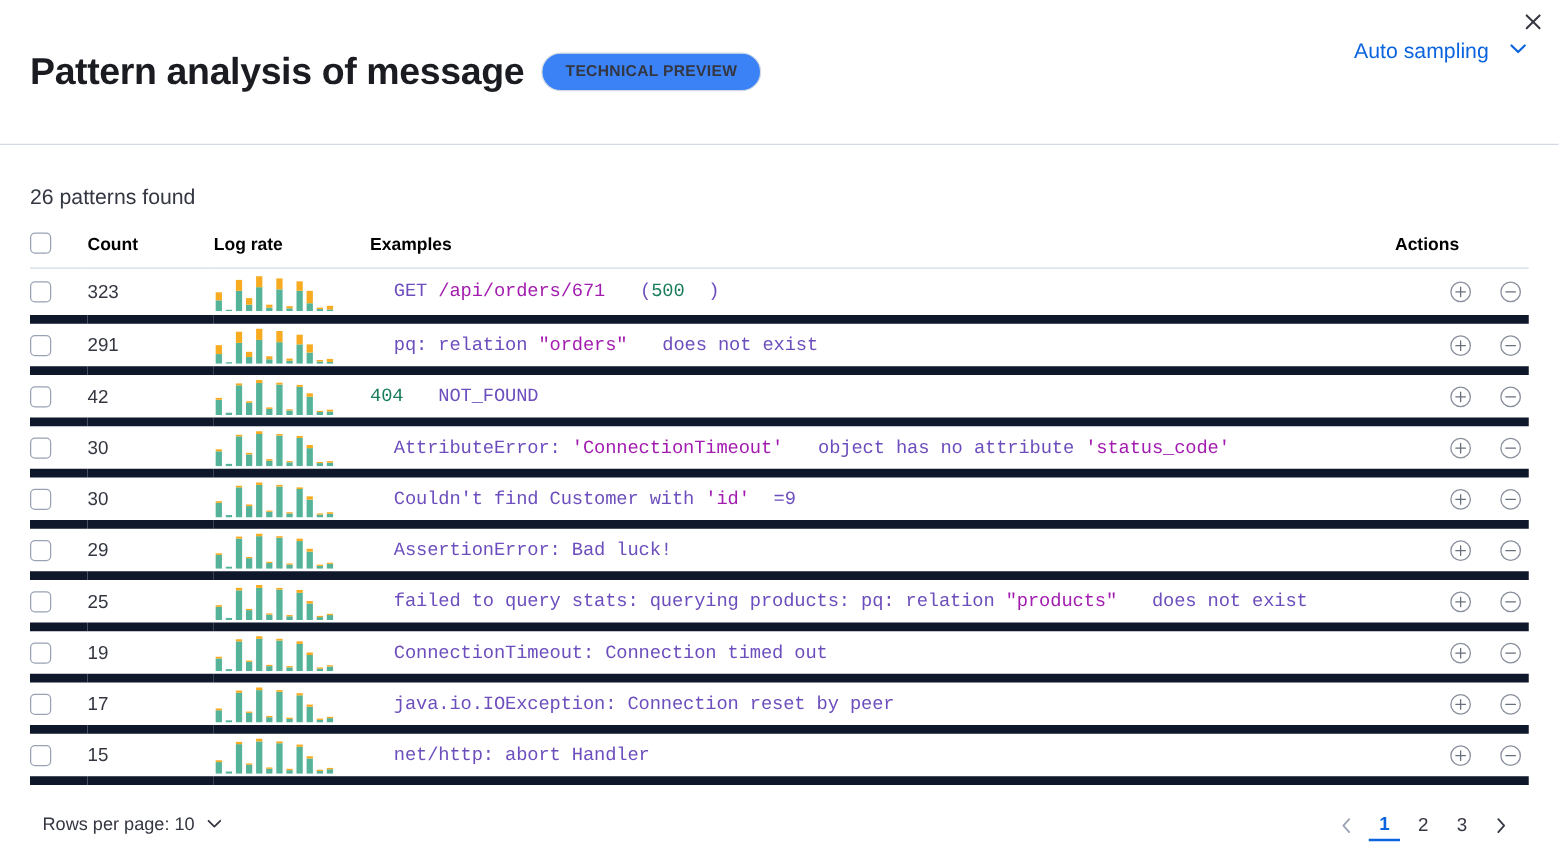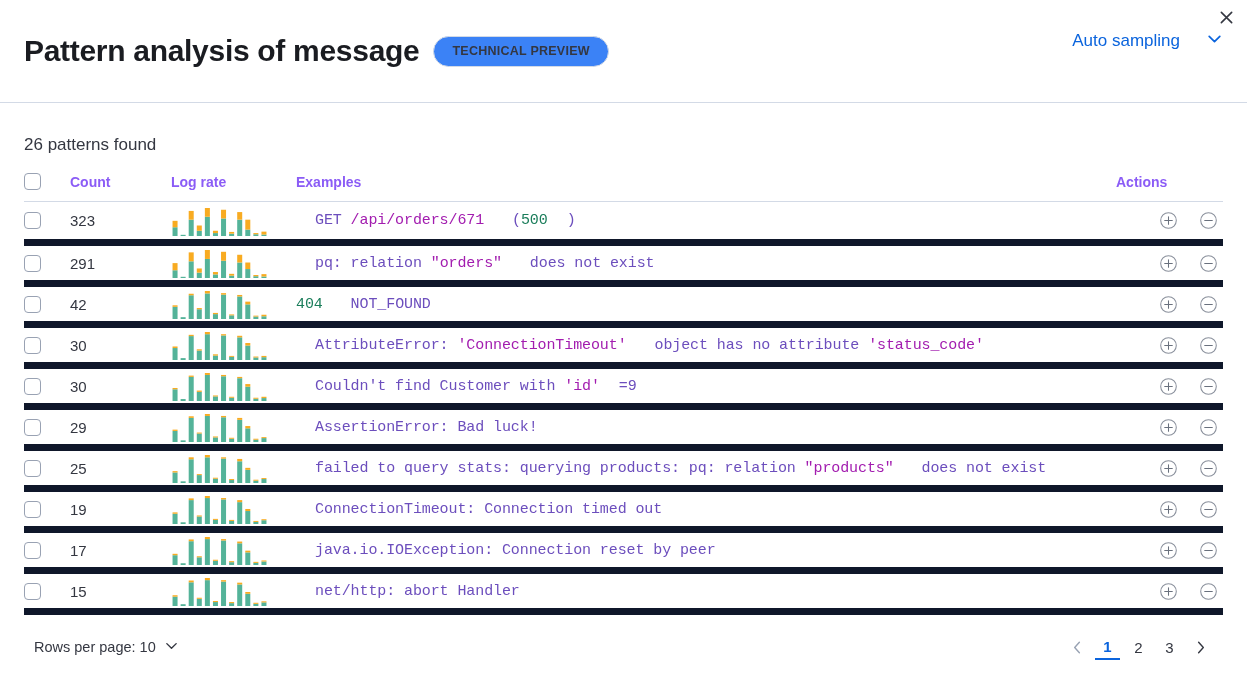--- a/index.html
+++ b/index.html
@@ -7,21 +7,21 @@
     width: 1247px; height: 684px;
     background: #ffffff;
     font-family: "Liberation Sans", sans-serif;
     color: #343741;
     overflow: hidden;
   }
 
   
   .flyout-header {
     position: relative;
-    height: 103px;
+    height: 116px;
     border-bottom: 1px solid #d3dae6;
     padding: 0 24px;
     display: flex;
     align-items: center;
   }
   .title-group { display: flex; align-items: center; gap: 14px; }
   .page-title {
     font-size: 30px;
     font-weight: 700;
     letter-spacing: -0.3px;
@@ -38,21 +38,21 @@
     color: #343741;
     white-space: nowrap;
     background: #3b82f6;
   }
   .header-right {
     position: absolute;
     right: 24px;
     top: 30px;
     display: flex;
     align-items: center;
-    gap: 26px;
+    gap: 15px;
     color: #0b64dd;
     font-size: 17px;
     cursor: pointer;
   }
   .header-right .chev { display: block; }
   .close-btn {
     position: absolute;
     top: 2px; right: 6px;
     width: 30px; height: 30px;
     display: flex; align-items: center; justify-content: center;
@@ -73,21 +73,21 @@
   table.patterns col.c-check   { width: 46px; }
   table.patterns col.c-count   { width: 101px; }
   table.patterns col.c-rate    { width: 125px; }
   table.patterns col.c-ex      { width: auto; }
   table.patterns col.c-act     { width: 107px; }
 
   table.patterns thead th {
     text-align: left;
     font-size: 14px;
     font-weight: 700;
-    color: #8b5cf6;
+    color: #000000;
     padding: 0 0 11px 0;
     vertical-align: bottom;
     border-bottom: 1px solid #d3dae6;
   }
   th.th-actions { text-align: right; padding-right: 6px; }
 
   table.patterns tbody tr { border-bottom: 7px solid #0f172a; }
   table.patterns tbody td {
     padding: 0;
     height: 41px;

